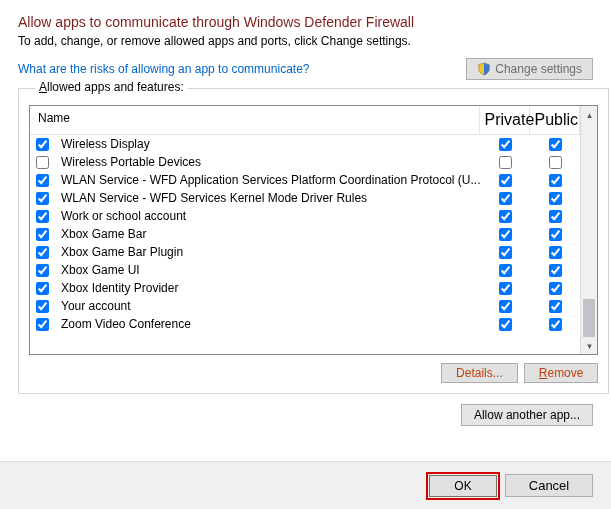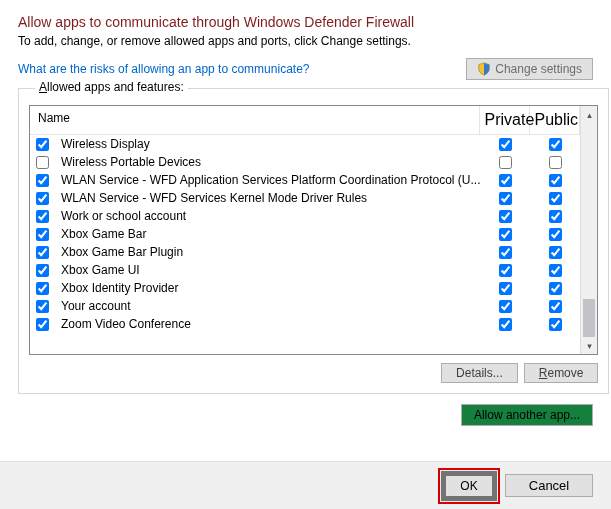--- a/index.html
+++ b/index.html
@@ -22,25 +22,25 @@
 .rows { }
 .row { display: flex; align-items: center; height: 18px; }
 .row .cell-name { flex: 1; display: flex; align-items: center; gap: 12px; padding-left: 6px; white-space: nowrap; overflow: hidden; text-overflow: ellipsis; font-size: 12px; }
 .row .cell-priv, .row .cell-pub { width: 50px; display: flex; justify-content: center; align-items: center; }
 input[type=checkbox] { width: 13px; height: 13px; margin: 0; }
 .scrollbar { width: 17px; background: #f0f0f0; display: flex; flex-direction: column; border-left: 1px solid #dcdcdc; }
 .sb-btn { height: 17px; background: #f0f0f0; display: flex; align-items: center; justify-content: center; font-size: 9px; color: #555; }
 .sb-track { flex: 1; position: relative; background: #f0f0f0; }
 .sb-thumb { position: absolute; bottom: 0; left: 2px; right: 2px; height: 38px; background: #c2c3c9; border-radius: 0; }
 .below-list { display: flex; justify-content: flex-end; gap: 6px; margin-top: 8px; }
-.btn-disabled { background: #e1e1e1; border: 1px solid #adadad; padding: 2px 14px; font-size: 12px; color: #404040; min-width: 72px; }
+.btn-disabled { background: #e1e1e1; border: 1px solid #adadad; padding: 2px 14px; font-size: 12px; color: #c2410c; min-width: 72px; }
 .allow-row { display: flex; justify-content: flex-end; padding: 4px 18px 0 0; }
-.btn { background: #15803d; border: 1px solid #adadad; padding: 3px 12px; font-size: 12px; cursor: pointer; }
+.btn { background: #e5e5e5; border: 1px solid #adadad; padding: 3px 12px; font-size: 12px; cursor: pointer; }
 .footer { position: absolute; left: 0; right: 0; bottom: 0; height: 48px; background: #f0f0f0; border-top: 1px solid #dfdfdf; display: flex; align-items: center; justify-content: flex-end; gap: 8px; padding-right: 18px; width: 611px; }
-.ok-btn { background: #e1e1e1; border: 5px solid #737373; padding: 3px 0; width: 56px; font-size: 12px; cursor: pointer; outline: 2px solid #d40000; outline-offset: 1px; text-align: center; }
+.ok-btn { background: #e1e1e1; border: 1px solid #737373; padding: 3px 0; width: 68px; font-size: 12px; cursor: pointer; outline: 2px solid #d40000; outline-offset: 1px; text-align: center; }
 .cancel-btn { background: #e1e1e1; border: 1px solid #adadad; padding: 3px 0; width: 88px; font-size: 13px; cursor: pointer; }
 </style>
 </head>
 <body>
 
 <div class="content">
   <div class="title">Allow apps to communicate through Windows Defender Firewall</div>
   <div class="subtitle">To add, change, or remove allowed apps and ports, click Change settings.</div>
   <div class="link-row">
     <span class="link">What are the risks of allowing an app to communicate?</span>

